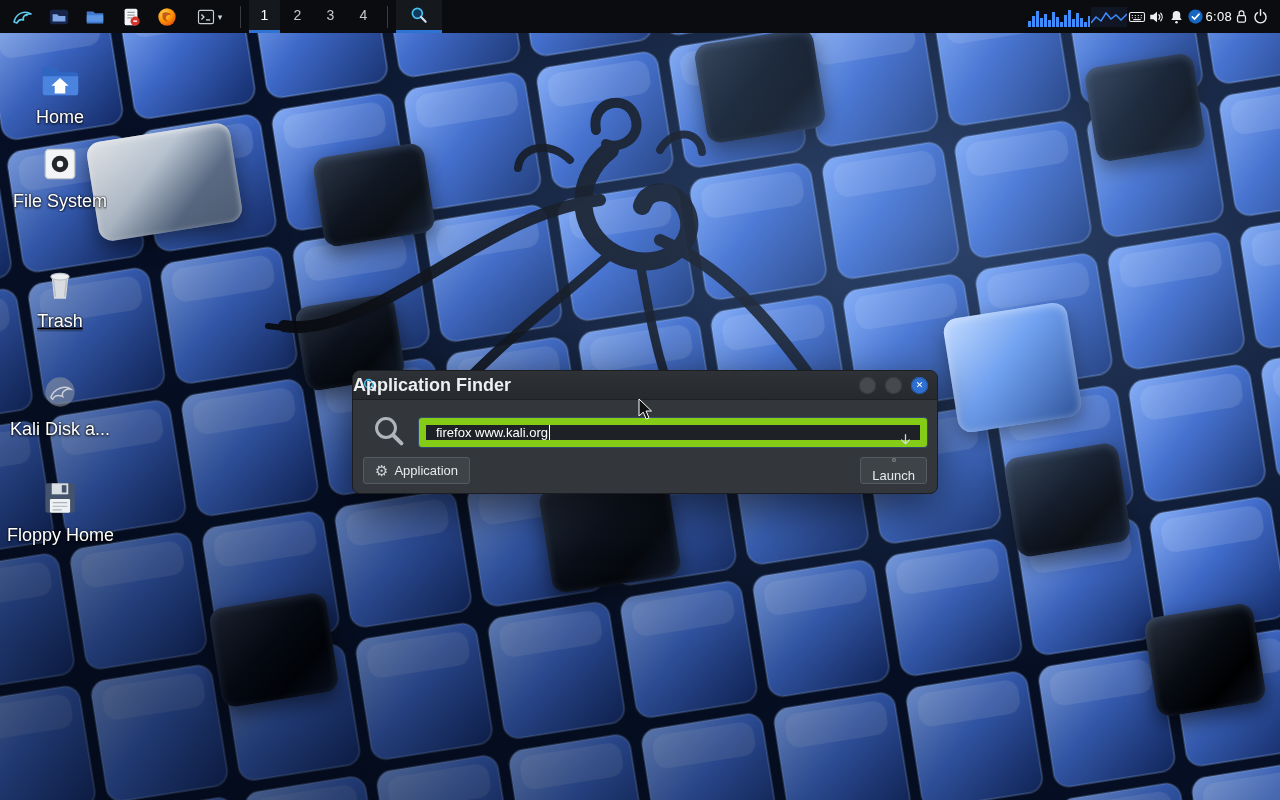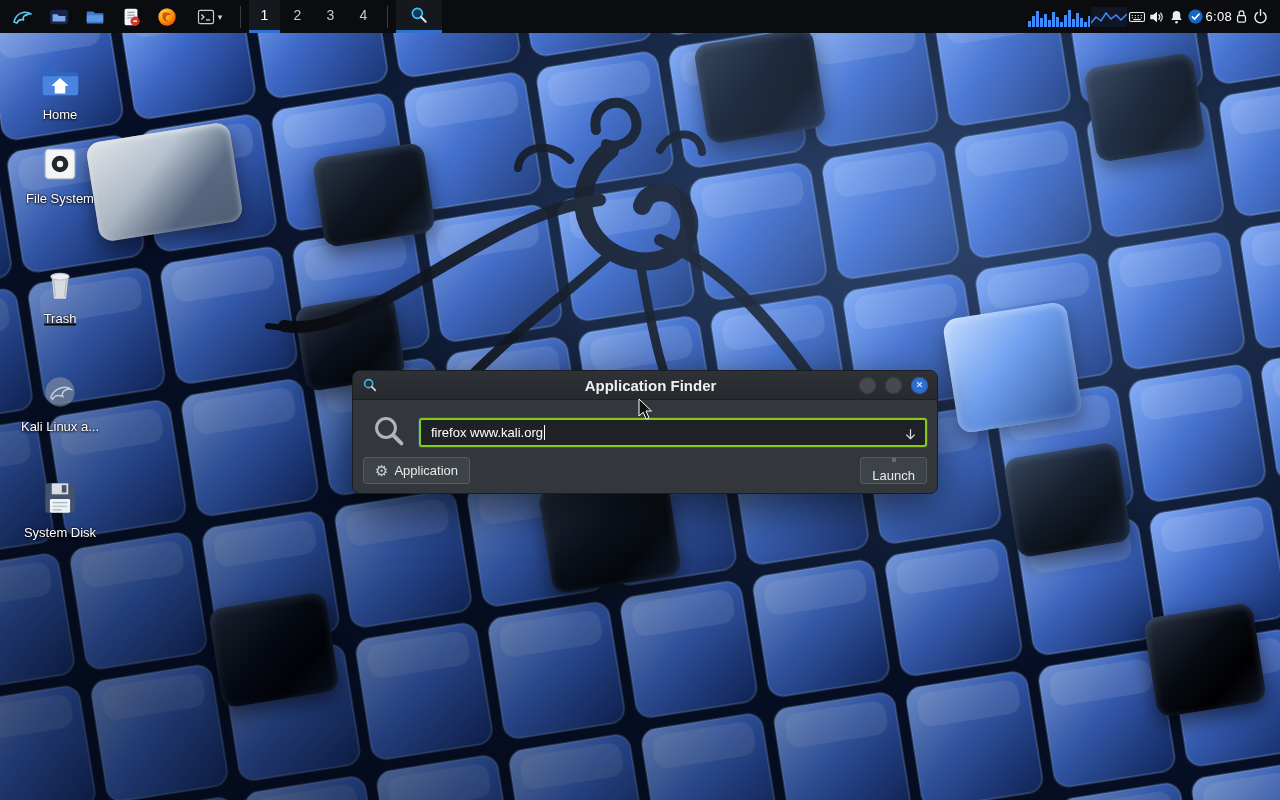--- a/index.html
+++ b/index.html
@@ -32,37 +32,37 @@
      color:#c6cace;border-bottom:3px solid transparent;box-sizing:border-box;cursor:pointer;}
   .ws.active{color:#fff;background:#15181d;border-bottom-color:#2e72d2;}
   .task{width:46px;height:33px;display:flex;align-items:center;justify-content:center;background:#15181d;
      border-bottom:3px solid #2e72d2;box-sizing:border-box;cursor:pointer;}
   .tray{margin-left:auto;display:flex;align-items:center;padding-right:4px;}
   .clock{font-size:13px;color:#ffffff;letter-spacing:.3px;cursor:pointer;}
   .chev{font-size:9px;color:#cfd3d7;margin-left:2px;}
   
   .dicon{position:absolute;left:5px;width:110px;display:flex;flex-direction:column;align-items:center;gap:5px;
     z-index:10;cursor:pointer;}
-  .dicon .lbl{color:#fff;font-size:13px;text-shadow:0 1px 3px rgba(0,0,0,.95),0 0 2px rgba(0,0,0,.9);
+  .dicon .lbl{color:#fff;font-size:18px;text-shadow:0 1px 3px rgba(0,0,0,.95),0 0 2px rgba(0,0,0,.9);
     max-width:106px;white-space:nowrap;overflow:hidden;text-align:center;}
   
   .dialog{position:absolute;left:352px;top:370px;width:586px;height:124px;z-index:40;
     background:#33373c;border:1px solid #1b1d21;border-radius:8px;
     box-shadow:0 16px 44px rgba(0,0,0,.6);box-sizing:border-box;}
   .titlebar{height:29px;background:linear-gradient(#2e3236,#26292d);border-radius:7px 7px 0 0;
     position:relative;display:flex;align-items:center;padding:0 9px;border-bottom:1px solid #1e2024;box-sizing:border-box;}
-  .title{position:absolute;left:0;right:0;text-align:center;font-size:15px;font-weight:bold;color:#edf0f2;pointer-events:none;margin-left:11px;}
+  .title{position:absolute;left:0;right:0;text-align:left;font-size:18px;font-weight:bold;color:#edf0f2;pointer-events:none;}
   .wbtns{margin-left:auto;display:flex;gap:9px;z-index:2;}
   .wbtn{width:17px;height:17px;border-radius:50%;background:#46494e;box-shadow:inset 0 0 0 1px #393c40;cursor:pointer;}
   .wbtn.close{background:#2f6fd0;box-shadow:inset 0 0 0 1px #2456a6;display:flex;align-items:center;justify-content:center;
     color:#fff;font-size:9px;font-weight:bold;line-height:1;}
   .dbody{position:relative;height:93px;}
   .bigsearch{position:absolute;left:18px;top:13px;}
   .search-field{position:absolute;left:66px;top:18px;width:508px;height:29px;box-sizing:border-box;
-    background:#1e2226;border:2px solid #84cc16;box-shadow:0 0 0 1px rgba(58,111,208,.35);border-radius:3px;
+    background:#1e2226;border:7px solid #84cc16;box-shadow:0 0 0 1px rgba(58,111,208,.35);border-radius:3px;
     display:flex;align-items:center;padding:0 26px 0 10px;color:#fff;font-size:13px;cursor:text;}
   .caret{width:1px;height:15px;background:#fff;margin-left:1px;}
   .fieldarrow{position:absolute;right:6px;top:6px;}
   .btn{position:absolute;bottom:9px;height:27px;box-sizing:border-box;background:#3e4348;border:1px solid #56
 5b61;border-radius:3px;
     color:#e7eaec;font-size:13px;display:flex;align-items:center;gap:6px;padding:0 11px;cursor:pointer;}
   .btn{border:1px solid #565b61;}
   .prefs{left:10px;}
   .launch{right:10px;flex-direction:column;}
   .gearglyph{font-size:15px;color:#ced3d8;line-height:1;}
@@ -273,32 +273,32 @@
     <ellipse cx="24" cy="16" rx="10" ry="3.6" fill="#eceff2" stroke="#b9bec3" stroke-width="1.2"></ellipse>
   </svg>
   <span class="lbl">Trash</span>
 </div>
 
 <div class="dicon" style="top:370px;">
   <svg width="44" height="44" viewBox="0 0 48 48">
     <circle cx="24" cy="24" r="16" fill="#99a0a7" opacity="0.5"></circle>
     <path d="M14 30 C17 20 30 16 36 21 C30 20 25 24 27 29 C22 27 18 28 16 32 Z" fill="none" stroke="#e2e6e9" stroke-width="1.6" opacity="0.8"></path>
   </svg>
-  <span class="lbl">Kali Linux a...</span>
+  <span class="lbl">Kali Disk a...</span>
 </div>
 
 <div class="dicon" style="top:476px;">
   <svg width="44" height="44" viewBox="0 0 48 48">
     <rect x="8" y="8" width="32" height="32" rx="3" fill="#44536b"></rect>
     <rect x="15" y="8" width="18" height="12" fill="#d9dee3"></rect>
     <rect x="26" y="10" width="5" height="8" fill="#44536b"></rect>
     <rect x="13" y="25" width="22" height="15" rx="1.5" fill="#eef1f4"></rect>
     <path d="M16 29h16M16 33h16M16 37h10" stroke="#aab1b8" stroke-width="1.3"></path>
   </svg>
-  <span class="lbl">System Disk</span>
+  <span class="lbl">Floppy Home</span>
 </div>
 
 <div class="dialog">
   <div class="titlebar">
     <svg width="16" height="16" viewBox="0 0 24 24">
       <circle cx="10" cy="10" r="6" fill="none" stroke="#3fb6e8" stroke-width="2.4"></circle>
       <path d="M14.5 14.5L20 20" stroke="#cfd4d9" stroke-width="2.6" stroke-linecap="round"></path>
     </svg>
     <div class="title">Application Finder</div>
     <div class="wbtns">

